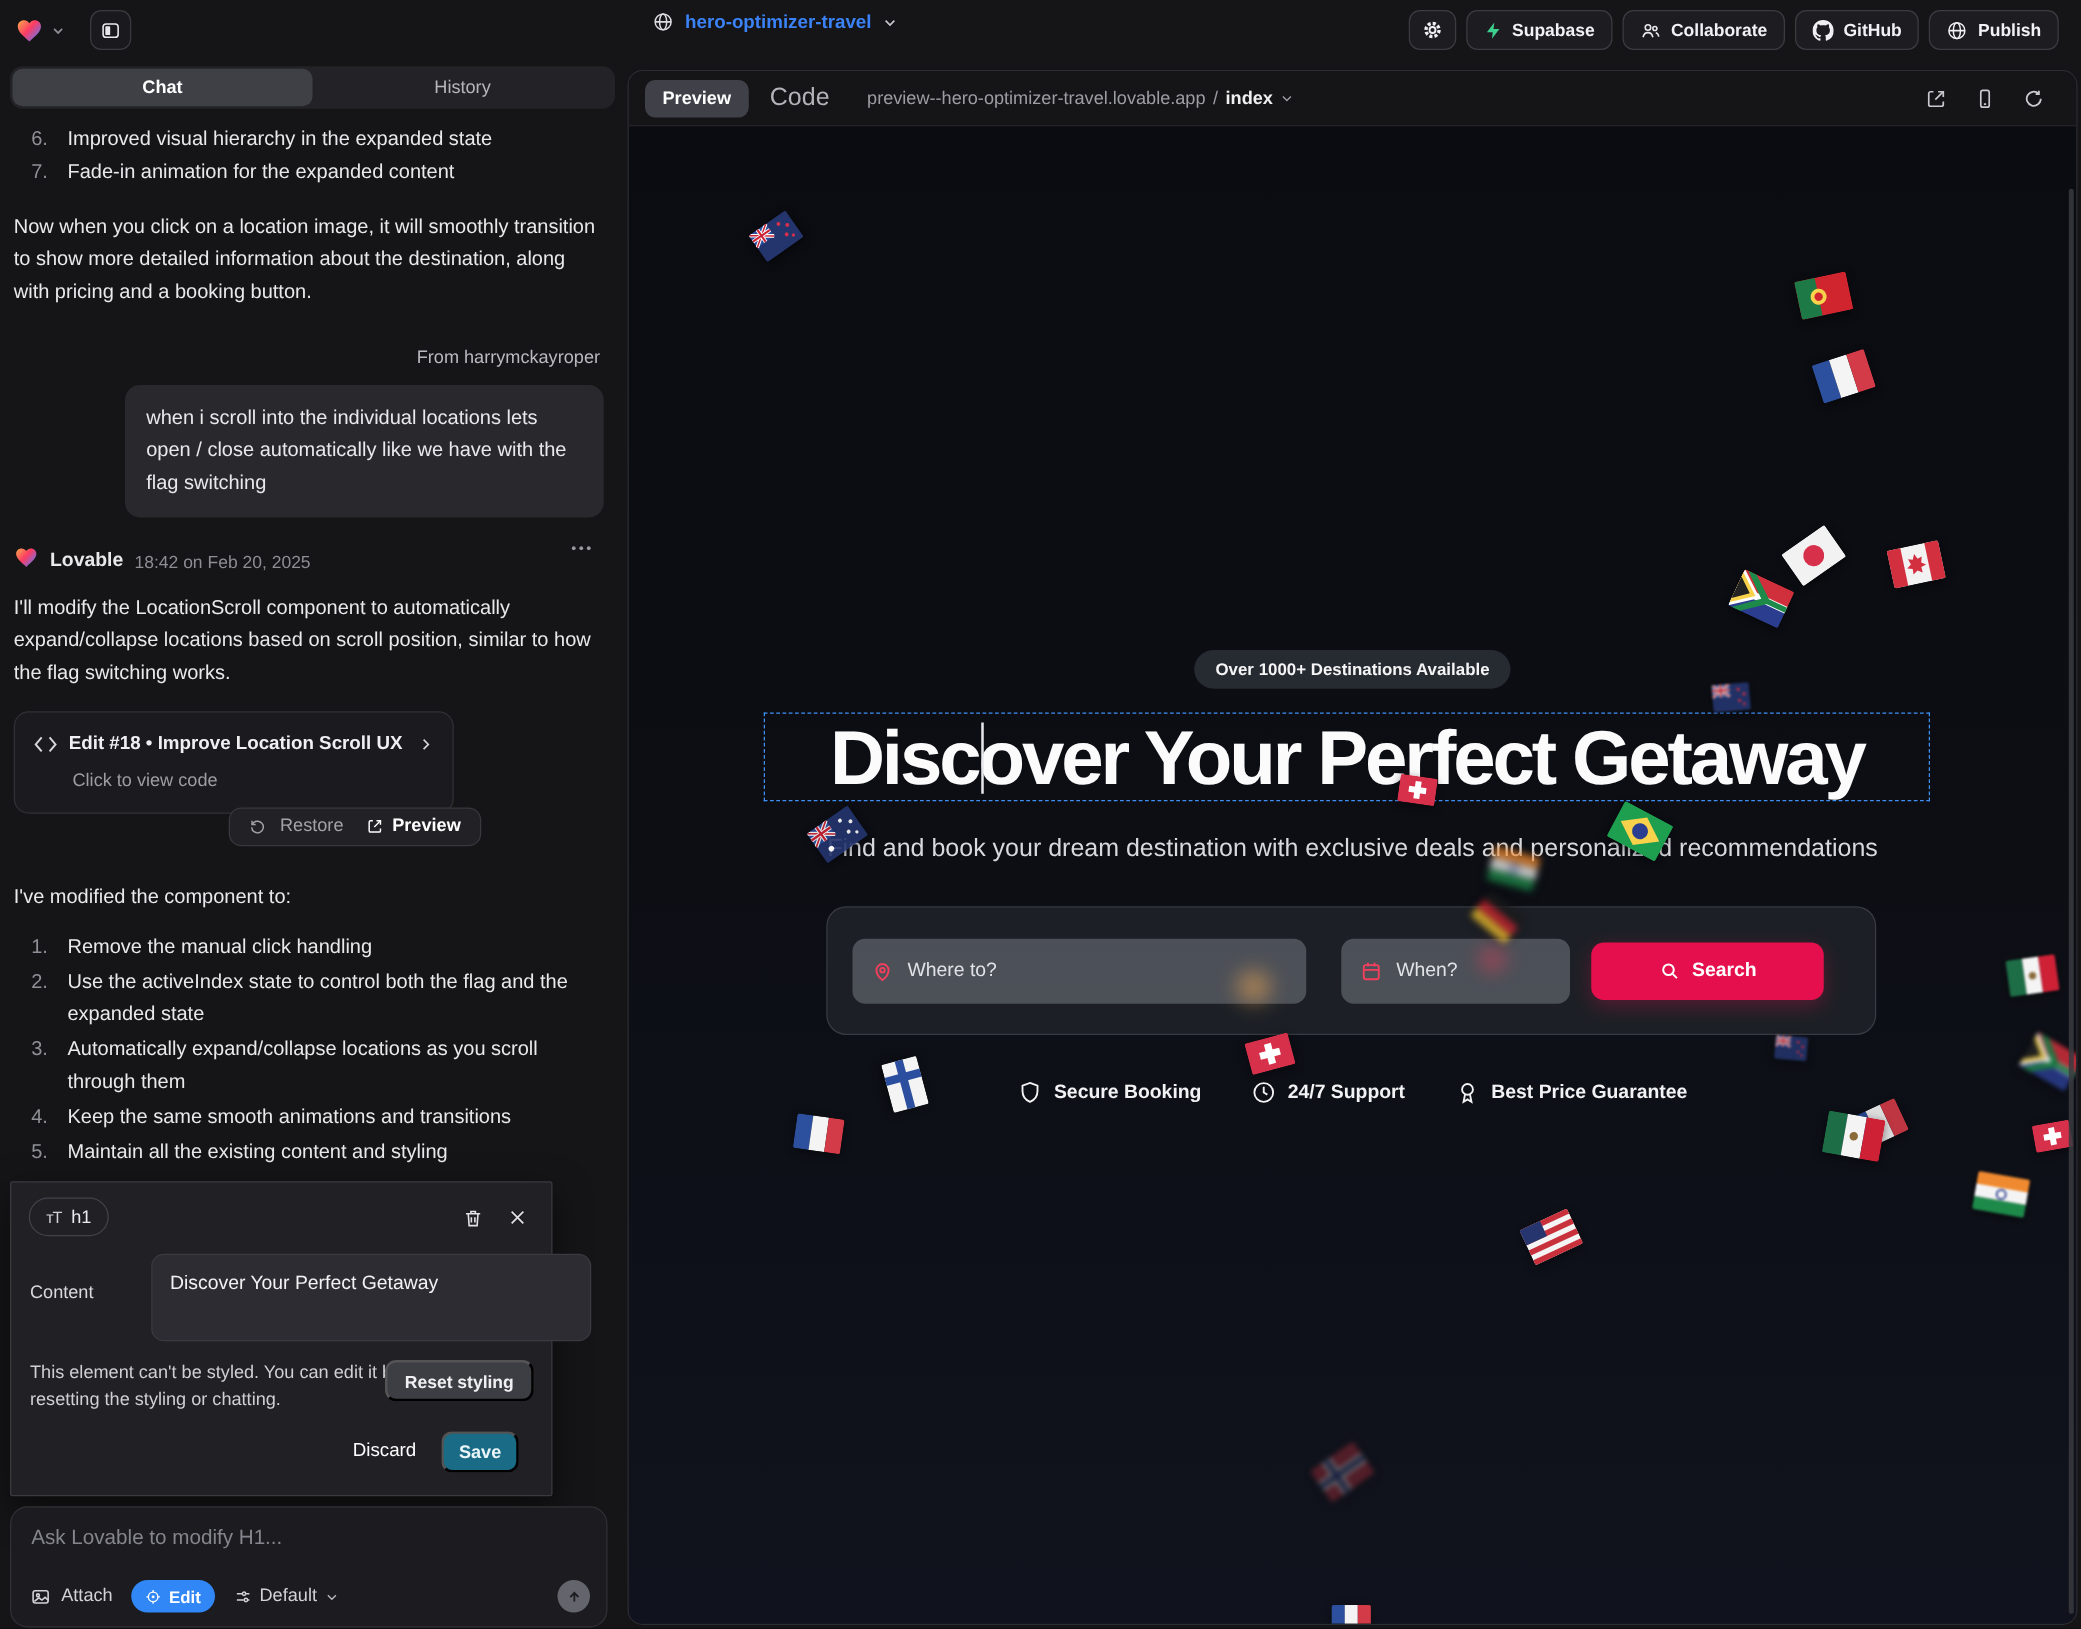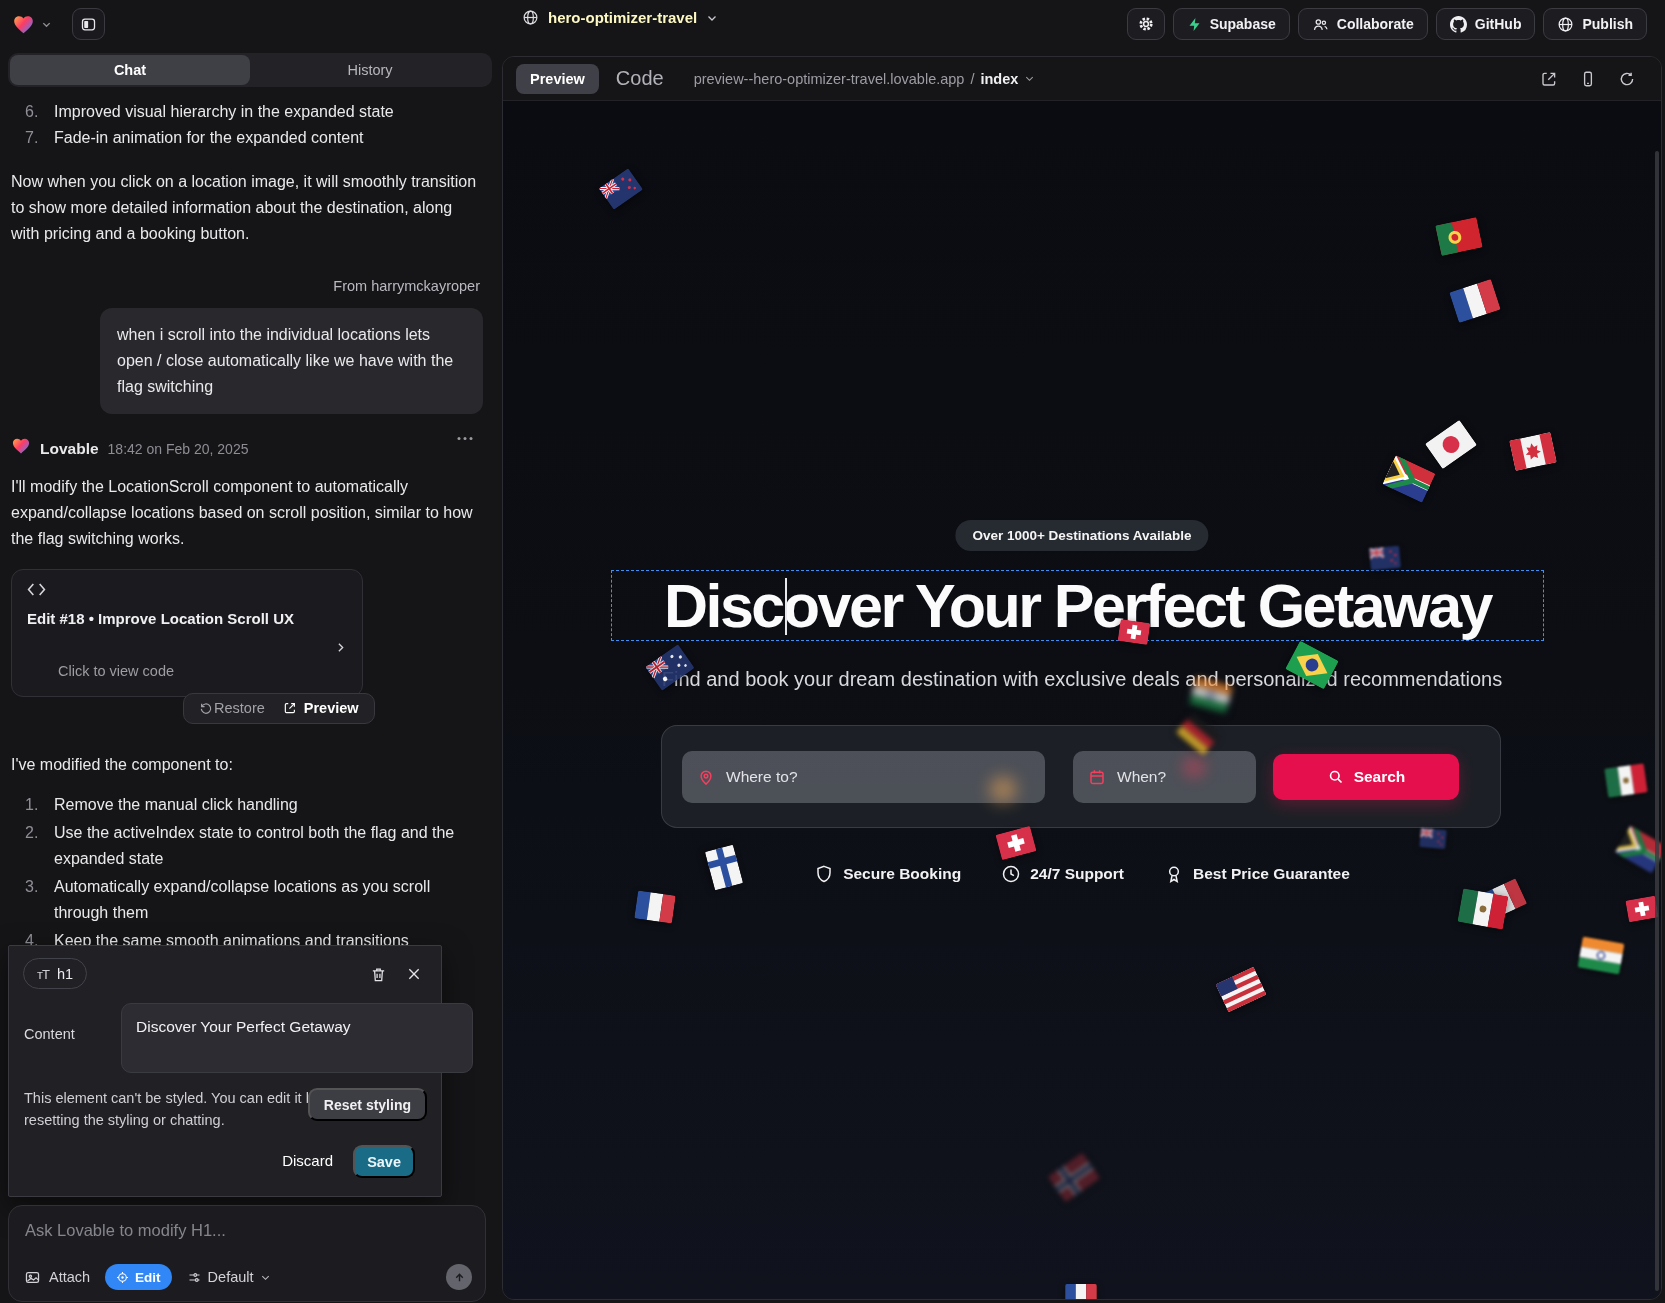--- a/index.html
+++ b/index.html
@@ -8,21 +8,21 @@
          font-family:"Liberation Sans", sans-serif; color:#e9e9ec; }
   .app { position:absolute; inset:0; background:#151517; }
 
   
   .topbar { position:absolute; left:0; top:0; right:0; height:48px; }
   .tb-left { position:absolute; left:12px; top:8px; display:flex; align-items:center; gap:6px; }
   .logo-chev { color:#8e8e95; }
   .panel-toggle { width:33px; height:32px; margin-left:14px; border:1px solid #3a3a41; border-radius:9px;
                   display:flex; align-items:center; justify-content:center; background:#1a1a1e; cursor:pointer; }
   .project { position:absolute; left:522px; top:9px; display:flex; align-items:center; gap:9px;
-             font-size:15px; font-weight:700; color:#fef9c3; cursor:pointer; }
+             font-size:15px; font-weight:700; color:#3b82f6; cursor:pointer; }
   .tb-right { position:absolute; right:18px; top:8px; display:flex; gap:8px; }
   .btn-dark { display:inline-flex; align-items:center; gap:8px; height:32px; padding:0 13px;
               background:#1c1c21; border:1px solid #3b3b42; border-radius:9px;
               font-size:14px; font-weight:600; color:#f2f2f4; cursor:pointer; white-space:nowrap; }
   .btn-icon-only { padding:0 9px; }
 
   
   .tabs { position:absolute; left:8px; top:53px; width:484px; height:34px; background:#232327;
           border-radius:10px; display:flex; padding:2px; }
   .tab { flex:1; display:flex; align-items:center; justify-content:center; font-size:14.5px;
@@ -37,27 +37,27 @@
   .para1 { margin-top:18px; }
   .from { text-align:right; color:#b9b9c0; font-size:14.5px; margin-top:26px; margin-bottom:9px; padding-right:3px; }
   .bubble { margin-left:89px; background:#29292d; border-radius:12px; padding:14px 17px; }
   .lov-row { display:flex; align-items:flex-start; gap:9px; margin-top:22px; }
   .lov-name { font-weight:700; font-size:15.5px; }
   .lov-time { color:#8d8d94; font-size:14px; }
   .lov-dots { margin-left:auto; padding-right:10px; cursor:pointer; }
   .para2 { margin-top:12px; }
   .edit-card { margin-top:17px; width:352px; border:1px solid #303036; background:#1b1b1f;
                border-radius:12px; padding:12px 15px; cursor:pointer; }
-  .ec-row1 { display:flex; gap:9px; font-size:15px; font-weight:600; color:#f0f0f3;flex-direction:column; }
+  .ec-row1 { display:flex; align-items:center; gap:9px; font-size:15px; font-weight:600; color:#f0f0f3; }
   .ec-chev { margin-left:auto; }
   .ec-row2 { margin-left:31px; margin-top:4px; color:#9d9da4; font-size:14.5px; }
   .rp-pill { position:relative; margin:-15px 0 0 172px; display:inline-flex; align-items:center; gap:18px;
              background:#222226; border:1px solid #38383e; border-radius:10px; height:31px; padding:0 15px;
              font-size:14.5px; }
-  .restore { display:flex; align-items:center; gap:1px; color:#a2a2a9; cursor:pointer; }
+  .restore { display:flex; align-items:center; gap:11px; color:#a2a2a9; cursor:pointer; }
   .rp-preview { display:flex; align-items:center; gap:7px; color:#fff; font-weight:600; cursor:pointer; }
   .para3 { margin-top:28px; }
   .steps { margin-top:14px; display:flex; flex-direction:column; gap:2px; }
 
   
   .h1p { position:absolute; left:8px; top:945px; width:434px; height:252px; background:#202025;
          border:1px solid #3a3a41; border-radius:2px; box-shadow:0 10px 28px rgba(0,0,0,.5); z-index:4; }
   .tagpill { position:absolute; left:14px; top:12px; height:31px; border:1px solid #42424a; border-radius:999px;
              display:flex; align-items:center; gap:8px; padding:0 13px; font-size:14.5px; color:#ececef; }
   .tt-icon::before { content:"тT"; font-size:13px; letter-spacing:-1px; color:#cfcfd4; }

